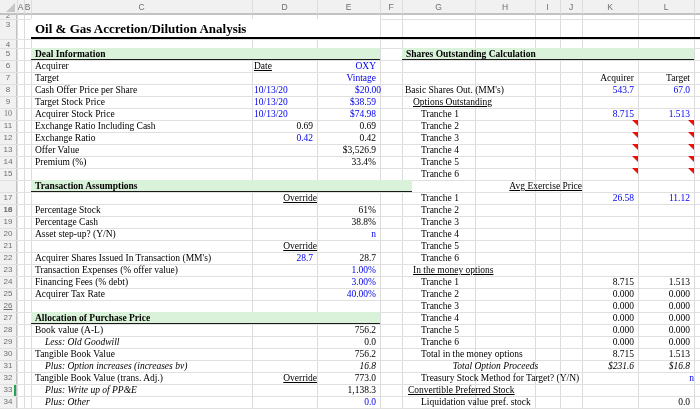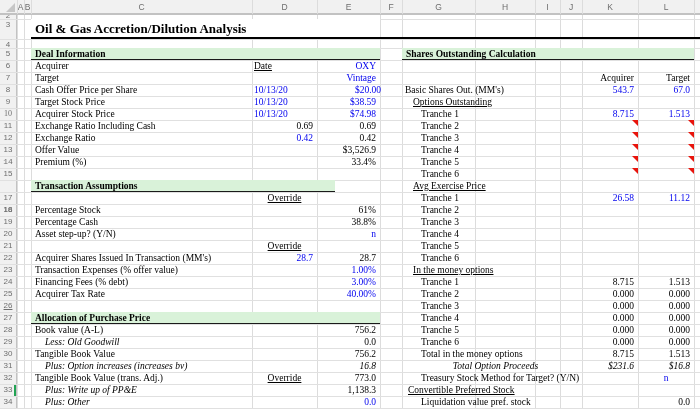--- a/index.html
+++ b/index.html
@@ -28,21 +28,21 @@
   .c{position:absolute;font-size:9.5px;line-height:12px;white-space:nowrap;
      box-sizing:border-box;color:#000;}
   .lab{text-align:left;padding-left:4px;}
   .ind{padding-left:14px;}
   .lv0{padding-left:3px;}
   .lv1{padding-left:11px;}
   .lv1b{padding-left:6px;}
   .lv2{padding-left:19px;}
   .val{text-align:right;padding-right:4px;}
   .left{text-align:left;padding-left:2px;padding-right:0;}
-  .center{text-align:center;padding-right:0;}
+  .center{text-align:right;padding-right:0;}
   .u{text-decoration:underline;}
   .it{font-style:italic;}
   .blue{color:var(--blue,#0000ee);}
   .sec{background:var(--green,#d9f2d9);font-weight:bold;text-align:left;padding-left:4px;
        border-bottom:1px solid #1a1a1a;}
   .mk{position:absolute;right:0;top:0;width:0;height:0;
       border-top:6px solid var(--red,#e8140c);border-left:6px solid transparent;}
 </style>
 </head>
 <body>
@@ -239,21 +239,21 @@
       <div class="c lab " style="left: 31px; top: 120px; width: 221px; height: 12px;">Exchange Ratio Including Cash</div>
       <div class="c val " style="left: 252px; top: 120px; width: 65px; height: 12px;">0.69</div>
       <div class="c val " style="left: 317px; top: 120px; width: 63px; height: 12px;">0.69</div>
       <div class="c lab " style="left: 31px; top: 132px; width: 221px; height: 12px;">Exchange Ratio</div>
       <div class="c val blue" style="left: 252px; top: 132px; width: 65px; height: 12px;">0.42</div>
       <div class="c val " style="left: 317px; top: 132px; width: 63px; height: 12px;">0.42</div>
       <div class="c lab " style="left: 31px; top: 144px; width: 221px; height: 12px;">Offer Value</div>
       <div class="c val " style="left: 317px; top: 144px; width: 63px; height: 12px;">$3,526.9</div>
       <div class="c lab " style="left: 31px; top: 156px; width: 221px; height: 12px;">Premium (%)</div>
       <div class="c val " style="left: 317px; top: 156px; width: 63px; height: 12px;">33.4%</div>
-      <div class="c sec" style="left: 31px; top: 180px; width: 304px; height: 12px;">Transaction Assumptions</div>
+      <div class="c sec" style="left: 31px; top: 180px; width: 381px; height: 12px;">Transaction Assumptions</div>
       <div class="c val u center" style="left: 252px; top: 192px; width: 65px; height: 12px;">Override</div>
       <div class="c lab " style="left: 31px; top: 204px; width: 221px; height: 12px;">Percentage Stock</div>
       <div class="c val " style="left: 317px; top: 204px; width: 63px; height: 12px;">61%</div>
       <div class="c lab " style="left: 31px; top: 216px; width: 221px; height: 12px;">Percentage Cash</div>
       <div class="c val " style="left: 317px; top: 216px; width: 63px; height: 12px;">38.8%</div>
       <div class="c lab " style="left: 31px; top: 228px; width: 221px; height: 12px;">Asset step-up? (Y/N)</div>
       <div class="c val blue" style="left: 317px; top: 228px; width: 63px; height: 12px;">n</div>
       <div class="c val u center" style="left: 252px; top: 240px; width: 65px; height: 12px;">Override</div>
       <div class="c lab " style="left: 31px; top: 252px; width: 221px; height: 12px;">Acquirer Shares Issued In Transaction (MM's)</div>
       <div class="c val blue" style="left: 252px; top: 252px; width: 65px; height: 12px;">28.7</div>
@@ -318,21 +318,21 @@
       <div class="c val " style="left: 638px; top: 156px; width: 56px; height: 12px;">
         <div class="mk"></div>
       </div>
       <div class="c lab lv2" style="left: 402px; top: 168px; width: 180px; height: 12px;">Tranche 6</div>
       <div class="c val " style="left: 582px; top: 168px; width: 56px; height: 12px;">
         <div class="mk"></div>
       </div>
       <div class="c val " style="left: 638px; top: 168px; width: 56px; height: 12px;">
         <div class="mk"></div>
       </div>
-      <div class="c lab lv1 u" style="left: 402px; top: 180px; width: 180px; height: 12px;">Avg Exercise Price</div>
+      <div class="c lab lv1 u" style="left: 402px; top: 180px; width: 180px; height: 12px; text-align: right;">Avg Exercise Price</div>
       <div class="c lab lv2" style="left: 402px; top: 192px; width: 180px; height: 12px;">Tranche 1</div>
       <div class="c val blue" style="left: 582px; top: 192px; width: 56px; height: 12px; padding-left: 28px;">26.58</div>
       <div class="c val blue" style="left: 638px; top: 192px; width: 56px; height: 12px;">11.12</div>
       <div class="c lab lv2" style="left: 402px; top: 204px; width: 180px; height: 12px;">Tranche 2</div>
       <div class="c lab lv2" style="left: 402px; top: 216px; width: 180px; height: 12px;">Tranche 3</div>
       <div class="c lab lv2" style="left: 402px; top: 228px; width: 180px; height: 12px;">Tranche 4</div>
       <div class="c lab lv2" style="left: 402px; top: 240px; width: 180px; height: 12px;">Tranche 5</div>
       <div class="c lab lv2" style="left: 402px; top: 252px; width: 180px; height: 12px;">Tranche 6</div>
       <div class="c lab lv1 u" style="left: 402px; top: 264px; width: 180px; height: 12px;">In the money options</div>
       <div class="c lab lv2" style="left: 402px; top: 276px; width: 180px; height: 12px;">Tranche 1</div>

